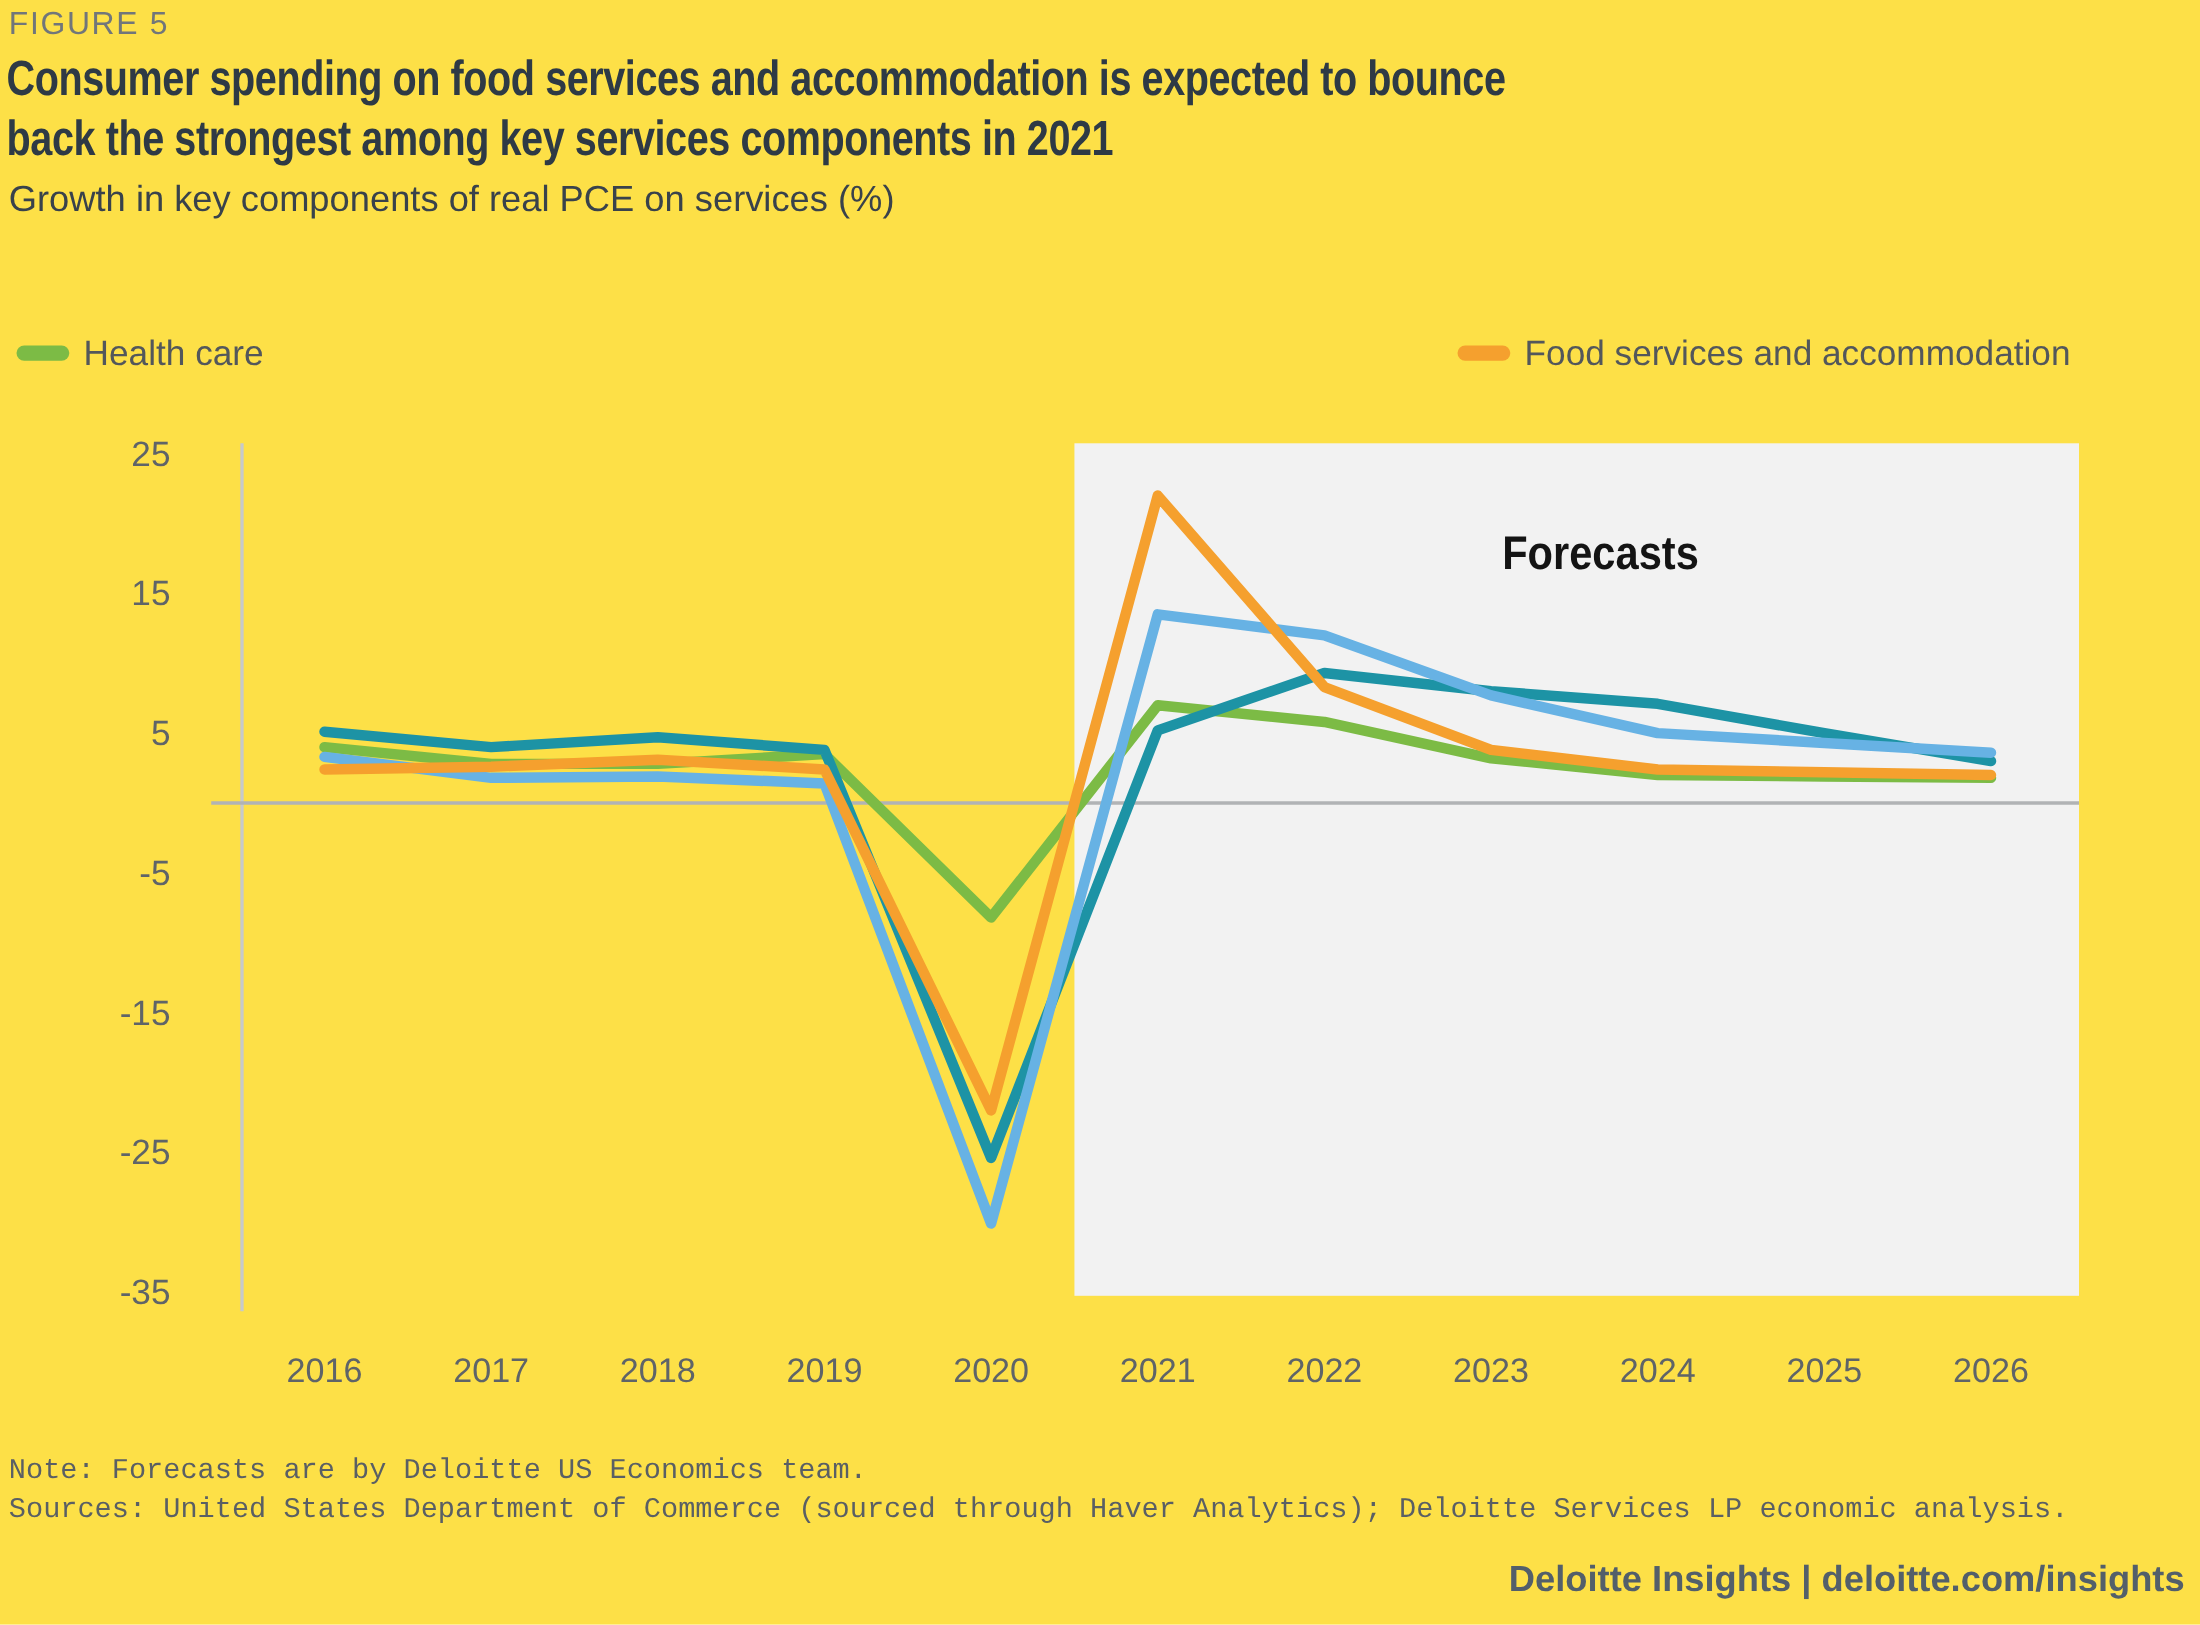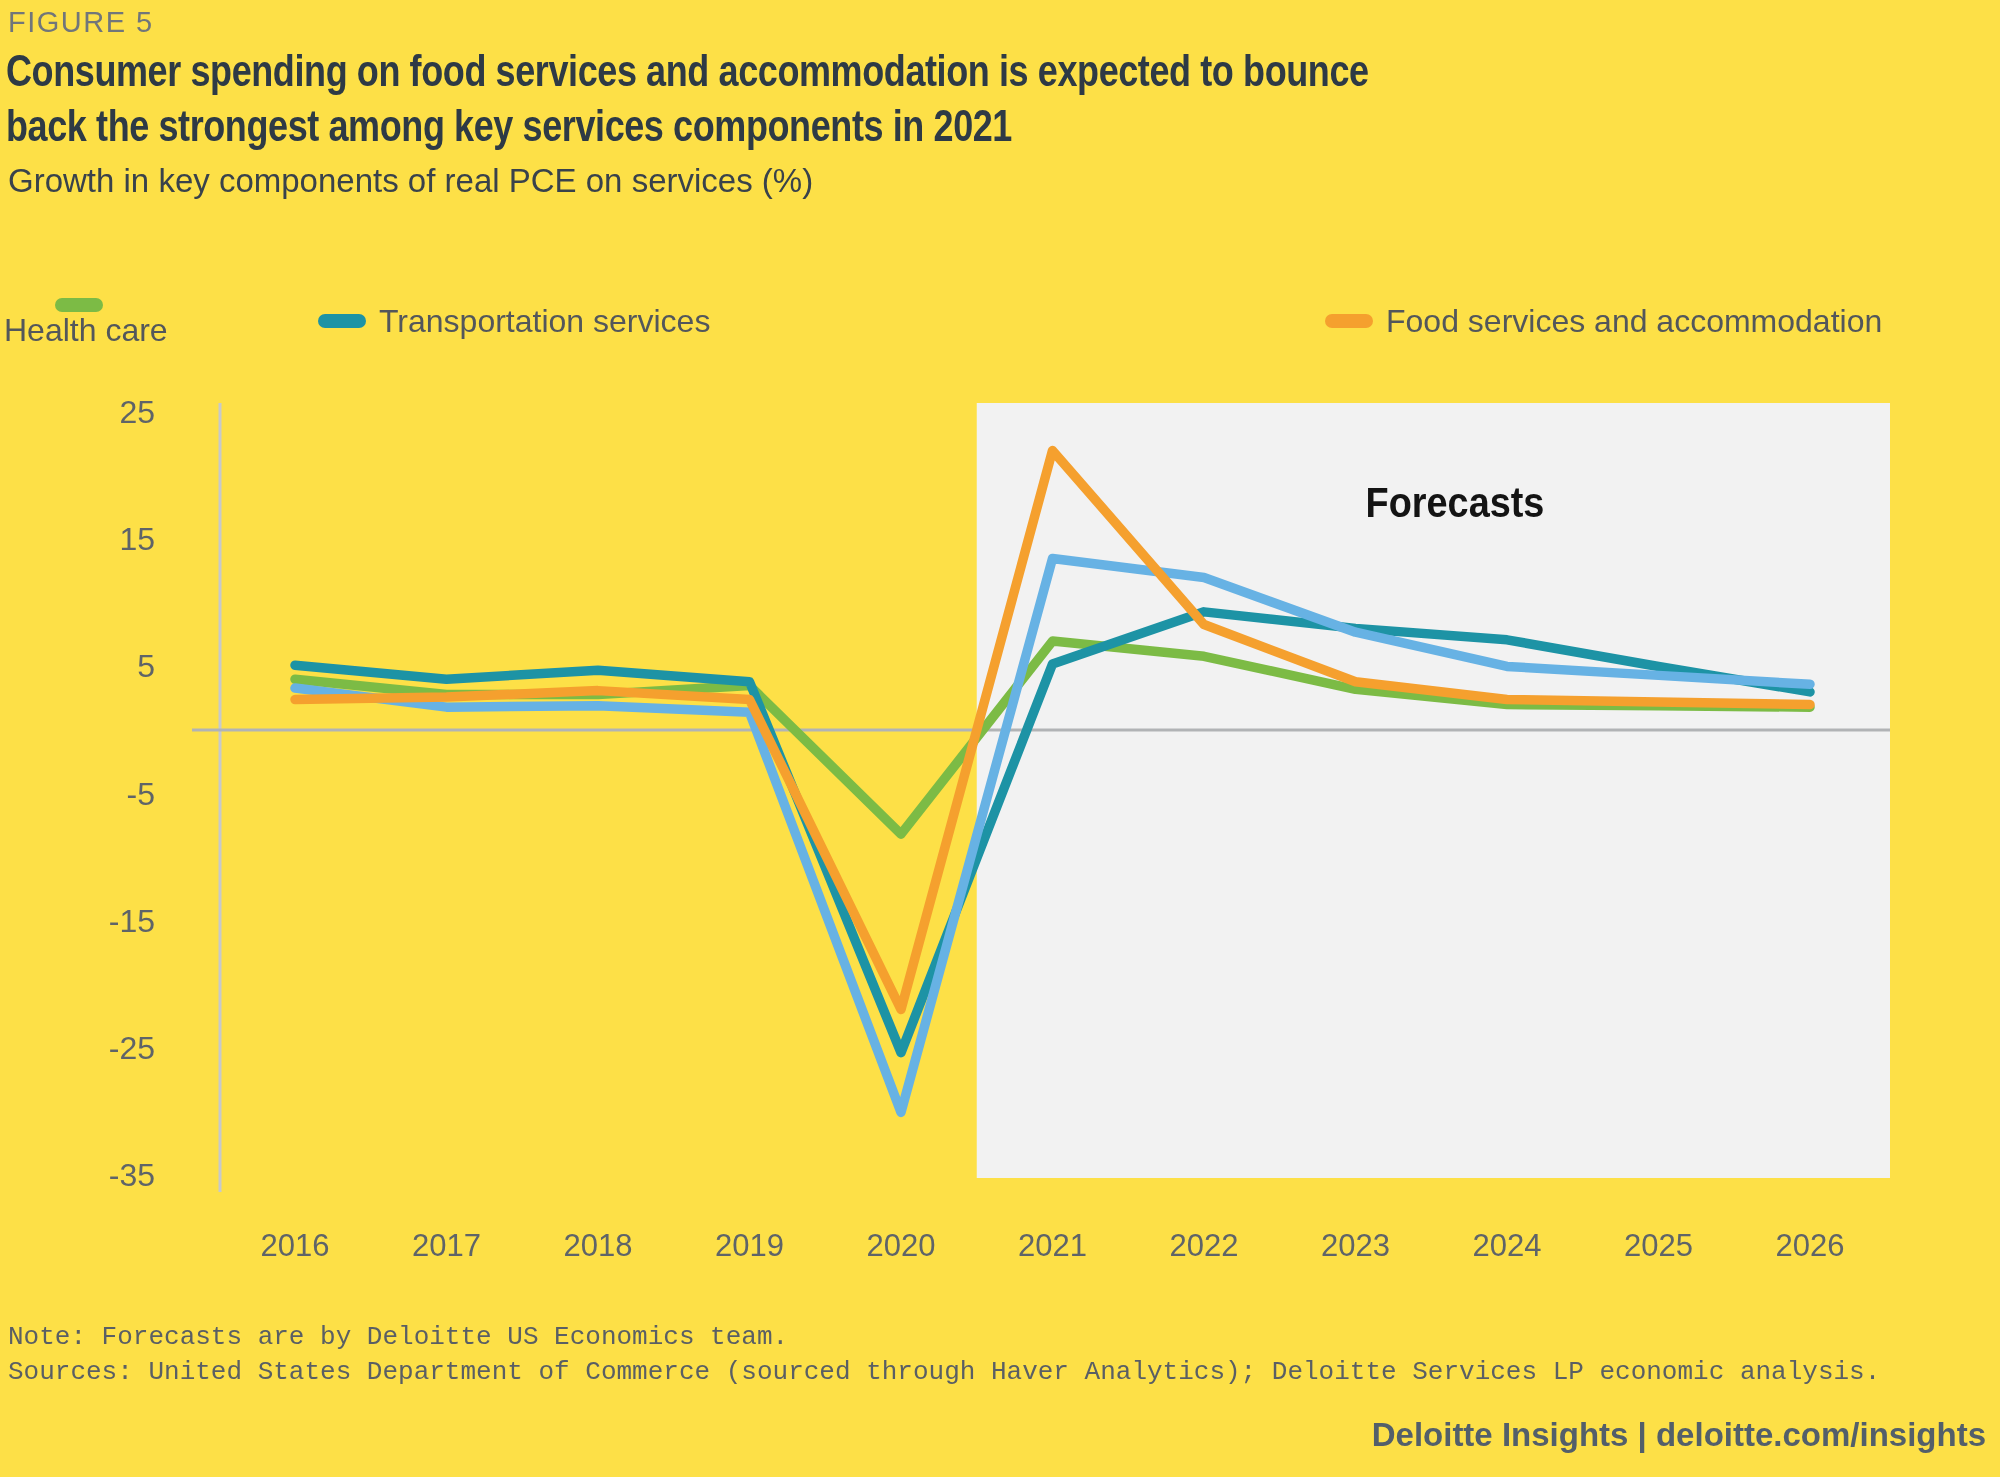--- a/index.html
+++ b/index.html
@@ -36,27 +36,23 @@
 <div class="page">
 
   <div class="figure-label">FIGURE 5</div>
 
   <div class="chart-title">Consumer spending on food services and accommodation is expected to bounce
 back the strongest among key services components in 2021</div>
 
   <div class="chart-subtitle">Growth in key components of real PCE on services (%)</div>
 
   <div class="legend" id="legend">
-      <div class="legend-item" style="left: 4px; flex-direction: column;">
+      <div class="legend-item" style="left: 15px;">
         <span class="legend-swatch" style="background: rgb(124, 187, 69);"></span>
         <span class="legend-label">Health care</span>
-      </div>
-      <div class="legend-item" style="left: 318px;">
-        <span class="legend-swatch" style="background: rgb(29, 147, 165);"></span>
-        <span class="legend-label">Transportation services</span>
       </div>
       <div class="legend-item" style="left: 1325px;">
         <span class="legend-swatch" style="background: rgb(245, 160, 46);"></span>
         <span class="legend-label">Food services and accommodation</span>
       </div>
     </div>
 
   <svg id="plot" class="plot-svg" width="2000" height="1477" viewBox="0 0 2000 1477">
       <rect x="976.75" y="403" width="913.25" height="775" fill="#f2f2f2"></rect>
       <line x1="220" y1="403" x2="220" y2="1192" stroke="#c7c9cb" stroke-width="3"></line>

